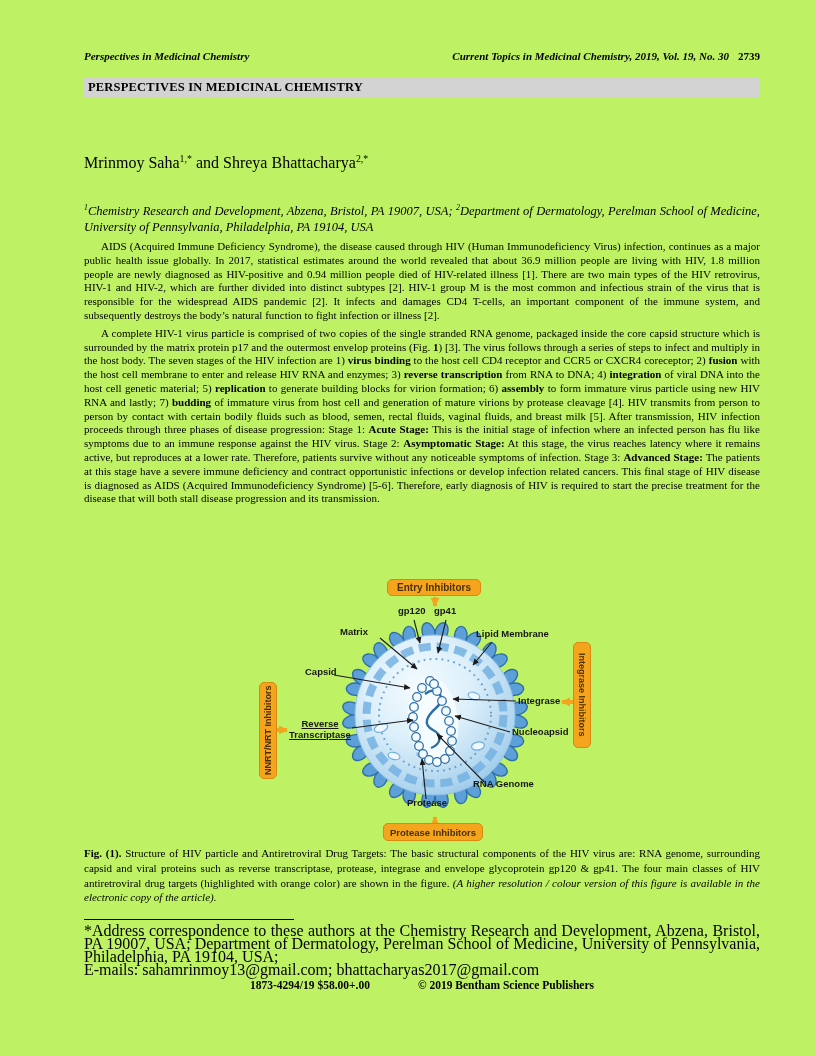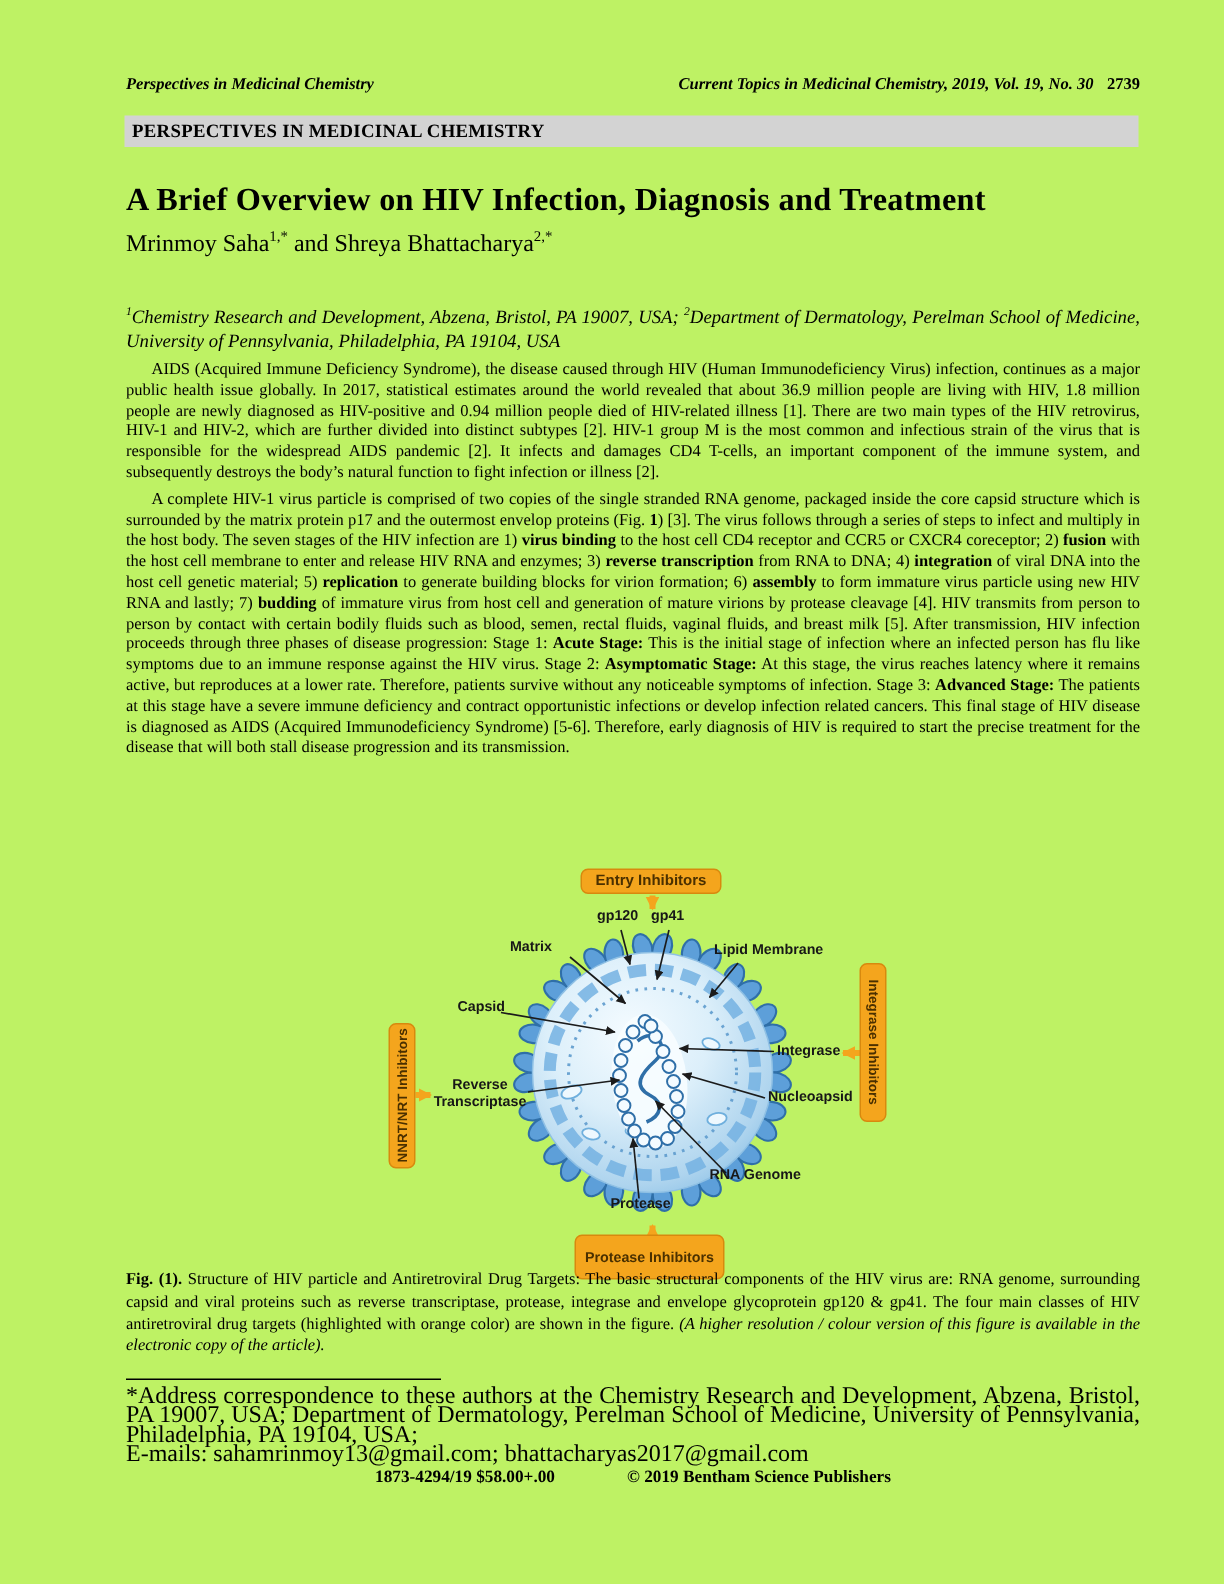--- a/index.html
+++ b/index.html
@@ -22,27 +22,27 @@
   sup{font-size:.62em;line-height:0;vertical-align:super;}
   
   .bodytext{position:absolute;top:240px;left:84px;width:676px;height:338px;overflow:hidden;
         font-size:11px;line-height:13.8px;text-align:justify;}
   .bodytext p{margin:0;text-indent:17px;}
   .bodytext p + p{margin-top:4px;}
   
   .figwrap{position:absolute;top:578px;left:84px;width:676px;height:264px;}
   .figwrap svg{position:absolute;left:0;top:0;}
   .flabel{position:absolute;font:bold 9.5px "Liberation Sans",sans-serif;color:#171717;white-space:nowrap;}
-  .flabel.wrap{white-space:normal;text-align:center;width:66px;line-height:1.15;}
+  .flabel.wrap{white-space:normal;text-align:center;width:66px;line-height:1.15;text-decoration:underline;}
   .badge{position:absolute;display:flex;align-items:center;justify-content:center;
         background:var(--badge-bg,#f6a71f);border:1px solid var(--badge-border,#d8890e);
         border-radius:5px;color:var(--badge-text,#4a3000);
         font:bold 10px "Liberation Sans",sans-serif;box-sizing:border-box;}
   #badge-entry{left:303px;top:1px;width:94px;height:17px;}
-  #badge-protease{left:299px;top:245px;width:100px;height:30px;font-size:9.5px;}
+  #badge-protease{left:299px;top:245px;width:100px;height:18px;font-size:9.5px;}
   #badge-nnrt{left:175px;top:104px;width:18px;height:97px;writing-mode:vertical-rl;
         transform:rotate(180deg);font-size:9px;}
   #badge-integrase{left:489px;top:64px;width:18px;height:106px;writing-mode:vertical-rl;font-size:9px;}
   
   .caption{position:absolute;top:846px;left:84px;width:676px;margin:0;
         font-size:11px;line-height:14.8px;text-align:justify;}
   
   .fsep{position:absolute;top:919px;left:84px;width:210px;border-top:1px solid #000;}
   .footnote{position:absolute;top:924px;left:84px;width:676px;font-size:16px;line-height:13px;text-align:justify;}
   
@@ -63,21 +63,20 @@
   <div class="running-head">
     <span>Perspectives in Medicinal Chemistry</span>
     <span class="rh-right">
       <span>Current Topics in Medicinal Chemistry, 2019, Vol. 19, No. 30</span>
       <span class="pgnum">2739</span>
     </span>
   </div>
 
   <div class="banner">PERSPECTIVES IN MEDICINAL CHEMISTRY</div>
 
-  <h1 class="title">A Brief Overview on HIV Infection, Diagnosis and Treatment</h1>
 
   <p class="authors"><span>Mrinmoy Saha</span><sup>1,*</sup><span> and Shreya Bhattacharya</span><sup>2,*</sup></p>
 
   <p class="affil"><sup>1</sup><span>Chemistry Research and Development, Abzena, Bristol, PA 19007, USA; </span><sup>2</sup><span>Department of Dermatology, Perelman School of Medicine, University of Pennsylvania, Philadelphia, PA 19104, USA</span></p>
 
   <div class="bodytext">
     <p><span>AIDS (Acquired Immune Deficiency Syndrome), the disease caused through HIV (Human Immunodeficiency Virus) infection, continues as a major public health issue globally. In 2017, statistical estimates around the world revealed that about 36.9 million people are living with HIV, 1.8 million people are newly diagnosed as HIV-positive and 0.94 million people died of HIV-related illness [1]. There are two main types of the HIV retrovirus, HIV-1 and HIV-2, which are further divided into distinct subtypes [2]. HIV-1 group M is the most common and infectious strain of the virus that is responsible for the widespread AIDS pandemic [2]. It infects and damages CD4 T-cells, an important component of the immune system, and subsequently destroys the body’s natural function to fight infection or illness [2].</span></p>
     <p><span>A complete HIV-1 virus particle is comprised of two copies of the single stranded RNA genome, packaged inside the core capsid structure which is surrounded by the matrix protein p17 and the outermost envelop proteins (Fig. </span><b>1</b><span>) [3]. The virus follows through a series of steps to infect and multiply in the host body. The seven stages of the HIV infection are 1) </span><b>virus binding</b><span> to the host cell CD4 receptor and CCR5 or CXCR4 coreceptor; 2) </span><b>fusion</b><span> with the host cell membrane to enter and release HIV RNA and enzymes; 3) </span><b>reverse transcription</b><span> from RNA to DNA; 4) </span><b>integration</b><span> of viral DNA into the host cell genetic material; 5) </span><b>replication</b><span> to generate building blocks for virion formation; 6) </span><b>assembly</b><span> to form immature virus particle using new HIV RNA and lastly; 7) </span><b>budding</b><span> of immature virus from host cell and generation of mature virions by protease cleavage [4]. HIV transmits from person to person by contact with certain bodily fluids such as blood, semen, rectal fluids, vaginal fluids, and breast milk [5]. After transmission, HIV infection proceeds through three phases of disease progression:  Stage 1: </span><b>Acute Stage:</b><span> This is the initial stage of infection where an infected person has flu like symptoms due to an immune response against the HIV virus. Stage 2: </span><b>Asymptomatic Stage:</b><span> At this stage, the virus reaches latency where it remains active, but reproduces at a lower rate. Therefore, patients survive without any noticeable symptoms of infection. Stage 3: </span><b>Advanced Stage:</b><span> The patients at this stage have a severe immune deficiency and contract opportunistic infections or develop infection related cancers. This final stage of HIV disease is diagnosed as AIDS (Acquired Immunodeficiency Syndrome) [5-6]. Therefore, early diagnosis of HIV is required to start the precise treatment for the disease that will both stall disease progression and its transmission.</span></p>
   </div>
 

